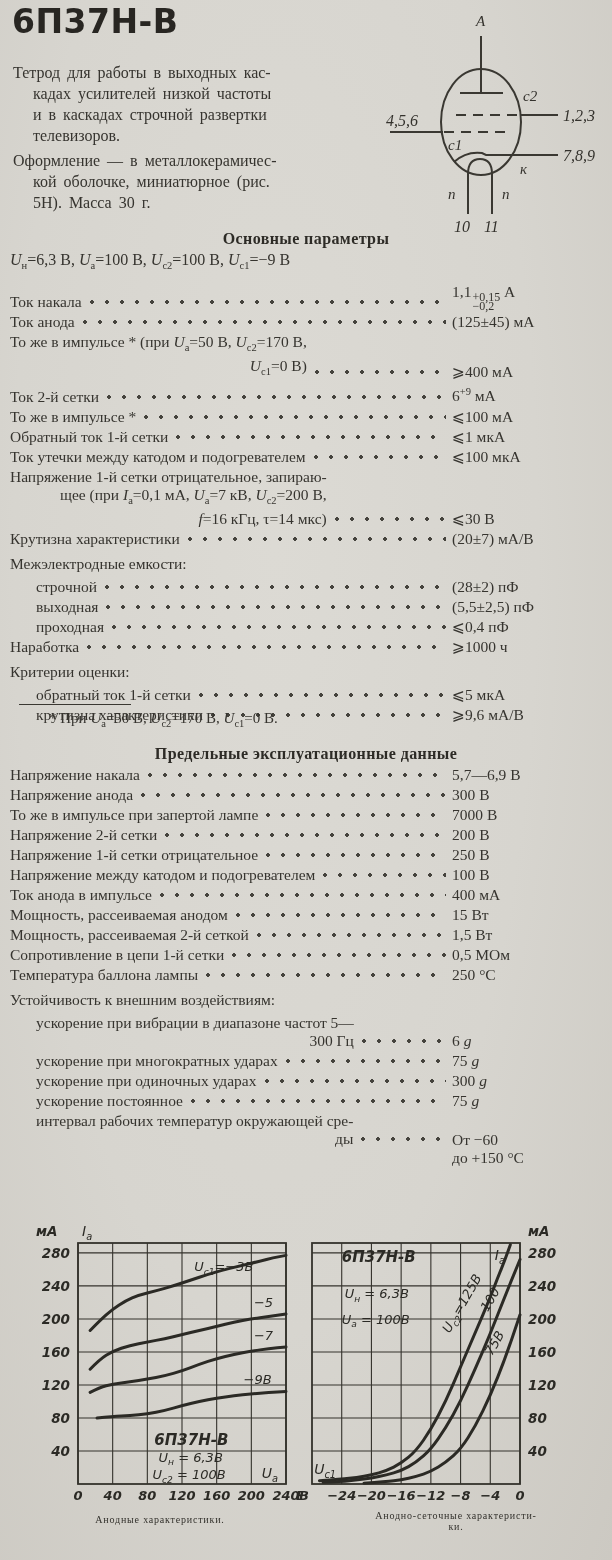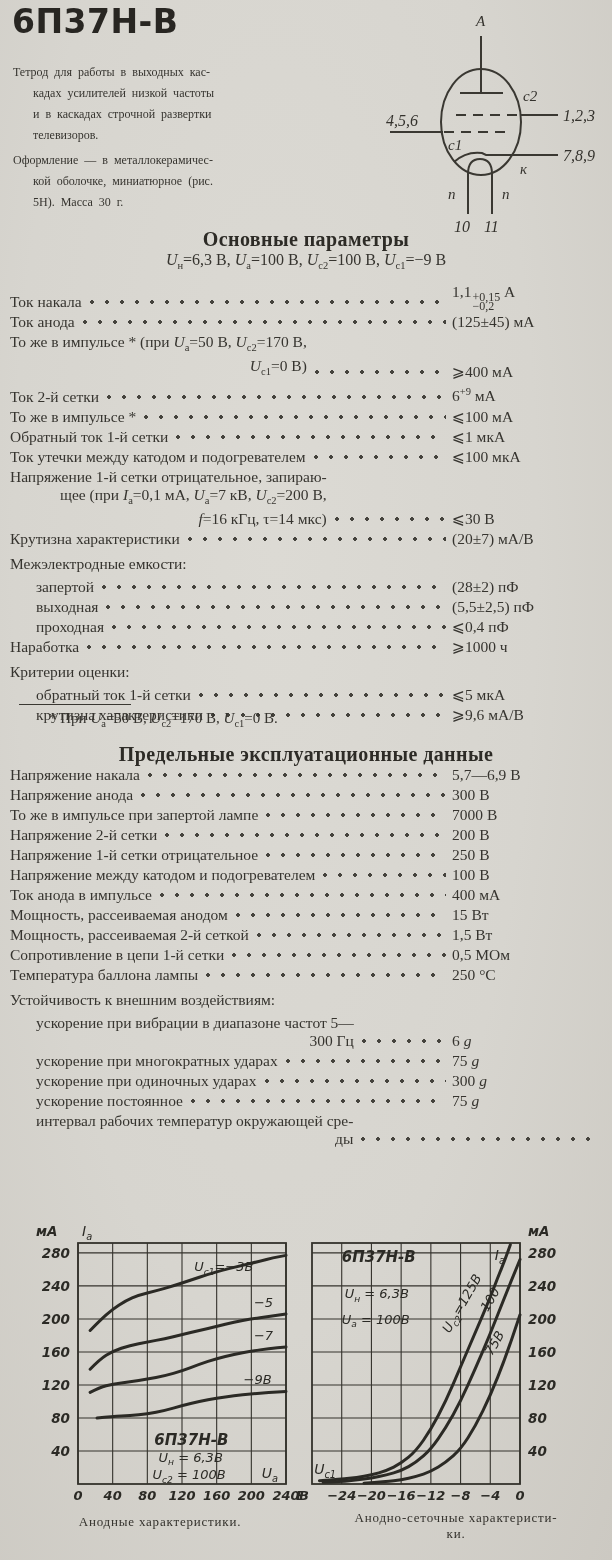--- a/index.html
+++ b/index.html
@@ -2,49 +2,49 @@
 <html><head>
 <meta charset="utf-8">
 <style>
   html,body{margin:0;padding:0;}
   body{width:612px;background:#c9c7c1;}
   .page{position:relative;width:612px;height:1560px;overflow:hidden;
         background:radial-gradient(ellipse at 45% 35%, #dcdad4 0%, #d7d5cf 55%, #ccc9c2 100%);
         font-family:"Liberation Serif","DejaVu Serif",serif;color:#36342f;}
   .title{position:absolute;left:12px;top:2px;font-family:"DejaVu Sans",sans-serif;
          font-weight:bold;font-size:33px;letter-spacing:0.5px;color:#282622;}
-  .intro{position:absolute;left:13px;top:62px;width:382px;font-size:12px;line-height:21px;word-spacing:3px;}
+  .intro{position:absolute;left:13px;top:62px;width:382px;font-size:16px;line-height:21px;word-spacing:3px;}
   .intro p{margin:0 0 4px 0;white-space:pre-line;padding-left:20px;text-indent:-20px;}
   .tube{position:absolute;left:386px;top:2px;}
   .tube text{font-family:"Liberation Serif",serif;font-style:italic;font-size:15px;fill:#34322d;}
   .tube .pins{font-size:16px;}
   .sec{position:absolute;left:10px;width:592px;font-size:15.5px;line-height:18px;}
   .sec1{top:230px;}
   .sec2{top:745px;}
-  .sechead{font-weight:bold;text-align:center;font-size:20px;letter-spacing:0.4px;margin:0 0 3px 0;color:#2d2b26;}
-  .conds{text-align:center;font-size:16px;margin:0 0 8px 0;}
+  .sechead{font-weight:bold;text-align:center;font-size:16px;letter-spacing:0.4px;margin:0 0 3px 0;color:#2d2b26;}
+  .conds{font-size:16px;margin:0 0 8px 0;}
   .rows{}
   .row{display:flex;align-items:flex-end;margin:0 0 2px 0;}
   .row .lbl{flex:0 1 auto;padding-left:20px;text-indent:-20px;text-align:right;}
   .row.ind .lbl{padding-left:46px;}
   .row .dots{flex:1 0 14px;height:10px;margin:0 4px 4px 7px;
       background-image:radial-gradient(circle at 3px 5px,#45433d 1.6px,transparent 2.1px);
       background-size:15px 10px;background-repeat:repeat-x;background-position:left bottom;}
   .row .val{flex:0 0 150px;padding-left:2px;white-space:nowrap;
       font-family:"Liberation Serif","DejaVu Serif","DejaVu Sans",serif;}
   .row .val.drop{margin-bottom:-19px;white-space:normal;}
   .subhead{margin:7px 0 5px 0;}
   sub,sup{font-size:10.5px;}
   .stk{display:inline-flex;flex-direction:column;vertical-align:-4px;font-size:12px;line-height:9px;margin-left:1px;}
   .footnote{position:absolute;left:19px;top:704px;width:520px;font-size:15px;}
   .footnote .rule{width:112px;border-top:1.5px solid #3a3832;margin-bottom:5px;}
   .footnote .fn-text{padding-left:30px;}
   .charts svg{position:absolute;}
   .chart-text{font-family:"DejaVu Sans",sans-serif;font-style:italic;fill:#2b2a25;}
-  .caption{position:absolute;font-size:13px;letter-spacing:0.8px;text-align:center;white-space:pre-line;color:#33312c;}
+  .caption{position:absolute;font-size:10px;letter-spacing:0.8px;text-align:center;white-space:pre-line;color:#33312c;}
   .cap-left{left:40px;top:1514px;width:240px;}
   .cap-right{left:322px;top:1510px;width:268px;}
 </style>
 </head>
 <body>
 
 <div class="page">
 
   <div class="title">6П37Н-В</div>
 
@@ -132,21 +132,21 @@
           <span class="dots"></span>
           <span class="val">⩽30 В</span>
         </div>
         <div class="row">
           <span class="lbl">Крутизна характеристики</span>
           <span class="dots"></span>
           <span class="val">(20±7) мА/В</span>
         </div>
         <div class="subhead">Межэлектродные емкости:</div>
         <div class="row ind">
-          <span class="lbl">запертой</span>
+          <span class="lbl">строчной</span>
           <span class="dots"></span>
           <span class="val">(28±2) пФ</span>
         </div>
         <div class="row ind">
           <span class="lbl">выходная</span>
           <span class="dots"></span>
           <span class="val">(5,5±2,5) пФ</span>
         </div>
         <div class="row ind">
           <span class="lbl">проходная</span>
@@ -252,20 +252,21 @@
           <span class="val">300 <i>g</i></span>
         </div>
         <div class="row ind">
           <span class="lbl">ускорение постоянное</span>
           <span class="dots"></span>
           <span class="val">75 <i>g</i></span>
         </div>
         <div class="row ind">
           <span class="lbl">интервал рабочих температур окружающей сре-<br>ды</span>
           <span class="dots"></span>
+          <span class="val drop">От −60<br>до +150 °С</span>
         </div>
       </div>
   </div>
 
   <div class="charts">
     <svg id="chart-left" width="274" height="292" style="left:28px;top:1218px;">
         <line x1="50" y1="25" x2="50" y2="266" stroke="#34322c" stroke-width="1.1"></line>
         <line x1="84.66666666666666" y1="25" x2="84.66666666666666" y2="266" stroke="#34322c" stroke-width="1.1"></line>
         <line x1="119.33333333333333" y1="25" x2="119.33333333333333" y2="266" stroke="#34322c" stroke-width="1.1"></line>
         <line x1="154" y1="25" x2="154" y2="266" stroke="#34322c" stroke-width="1.1"></line>

